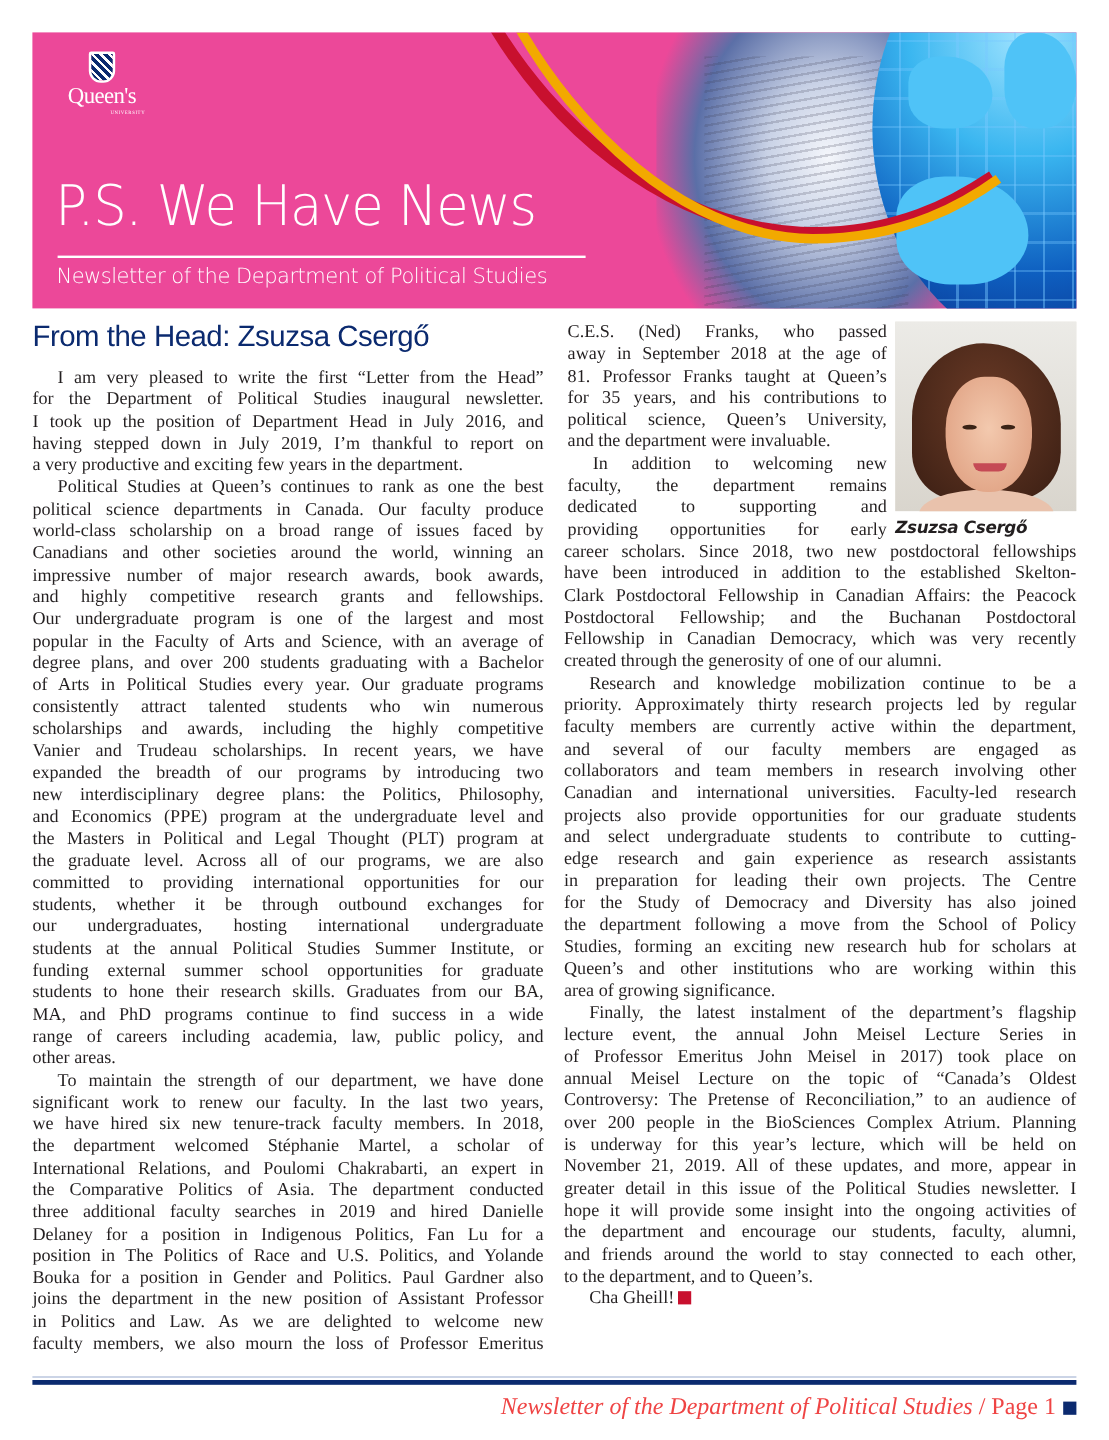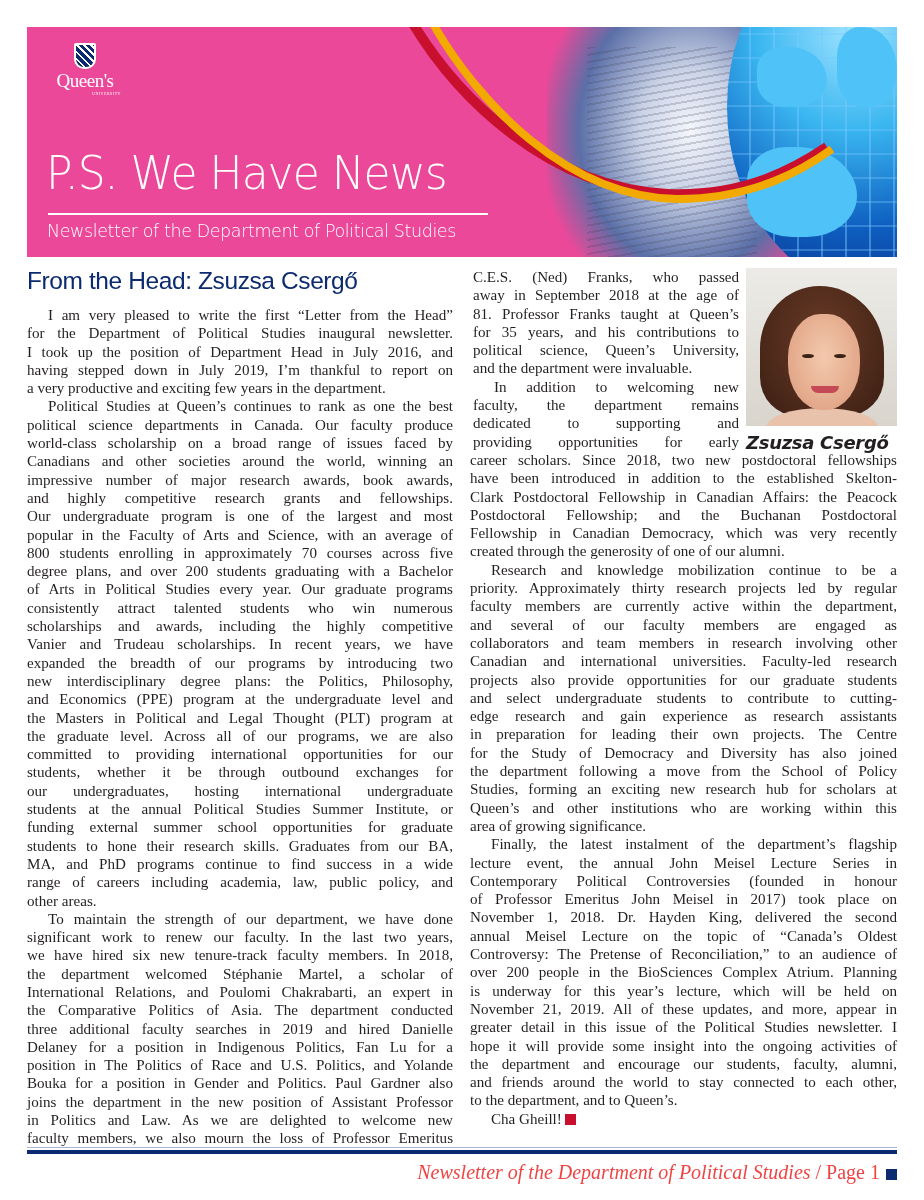--- a/index.html
+++ b/index.html
@@ -46,21 +46,21 @@
   .photo { position: absolute; left: 746px; top: 268px; width: 151px; height: 158px; background: #e8e5df; overflow: hidden; }
   .photo .bg { position: absolute; inset: 0; background: linear-gradient(180deg, #ecebe7 0%, #d9d5cd 100%); }
   .photo .hair { position: absolute; left: 14px; top: 18px; width: 124px; height: 130px; border-radius: 48% 52% 30% 30%;
      background: radial-gradient(ellipse at 50% 40%, #6a3a26 0%, #4e2a1b 60%, #3a1e13 100%); }
   .photo .face { position: absolute; left: 42px; top: 46px; width: 72px; height: 96px; border-radius: 45% 45% 48% 48%;
      background: radial-gradient(ellipse at 50% 45%, #f3c9ae 0%, #e3a88a 70%, #c98a6c 100%); }
   .photo .shoulder { position: absolute; left: 20px; top: 140px; width: 112px; height: 40px; border-radius: 50% 50% 0 0; background: #e9c2ac; }
   .photo .eye { position: absolute; top: 86px; width: 12px; height: 4px; border-radius: 50%; background: #3a2316; }
   .photo .mouth { position: absolute; left: 65px; top: 118px; width: 28px; height: 7px; border-radius: 0 0 14px 14px; background: #c54a55; }
   .caption { position: absolute; left: 746px; top: 432px; font-family: "DejaVu Sans", sans-serif; font-style: italic;
-     font-weight: bold; font-size: 18px; color: #231f20; letter-spacing: -0.3px; }
+     font-weight: bold; font-size: 14px; color: #231f20; letter-spacing: -0.3px; }
 
   .endmark { display: inline-block; width: 11px; height: 11px; background: #c8102e; vertical-align: -1px; margin-left: 3px; }
 
   .footer-rule { position: absolute; left: 27px; top: 1150px; width: 870px; height: 4px; background: #0b2a6f; }
   .footer-rule::after { content: ""; position: absolute; left: 0; top: -3px; width: 100%; height: 1px; background: #a9b8d6; }
   .footer { position: absolute; right: 27px; top: 1161px; font-size: 20px; color: #ef4444; white-space: nowrap; }
   .footer .it { font-style: italic; }
   .footer .sq { display: inline-block; width: 11px; height: 11px; background: #0b2a6f; vertical-align: -1px; margin-left: 6px; }
 </style>
 </head>
@@ -102,21 +102,20 @@
     </div>
     <div>
       <span class="l ind">Political Studies at Queen’s continues to rank as one the best</span>
       <span class="l">political science departments in Canada. Our faculty produce</span>
       <span class="l">world-class scholarship on a broad range of issues faced by</span>
       <span class="l">Canadians and other societies around the world, winning an</span>
       <span class="l">impressive number of major research awards, book awards,</span>
       <span class="l">and highly competitive research grants and fellowships.</span>
       <span class="l">Our undergraduate program is one of the largest and most</span>
       <span class="l">popular in the Faculty of Arts and Science, with an average of</span>
-      <span class="l">800 students enrolling in approximately 70 courses across five</span>
       <span class="l">degree plans, and over 200 students graduating with a Bachelor</span>
       <span class="l">of Arts in Political Studies every year. Our graduate programs</span>
       <span class="l">consistently attract talented students who win numerous</span>
       <span class="l">scholarships and awards, including the highly competitive</span>
       <span class="l">Vanier and Trudeau scholarships. In recent years, we have</span>
       <span class="l">expanded the breadth of our programs by introducing two</span>
       <span class="l">new interdisciplinary degree plans: the Politics, Philosophy,</span>
       <span class="l">and Economics (PPE) program at the undergraduate level and</span>
       <span class="l">the Masters in Political and Legal Thought (PLT) program at</span>
       <span class="l">the graduate level. Across all of our programs, we are also</span>
@@ -184,23 +183,21 @@
       <span class="l">in preparation for leading their own projects. The Centre</span>
       <span class="l">for the Study of Democracy and Diversity has also joined</span>
       <span class="l">the department following a move from the School of Policy</span>
       <span class="l">Studies, forming an exciting new research hub for scholars at</span>
       <span class="l">Queen’s and other institutions who are working within this</span>
       <span class="l last">area of growing significance.</span>
     </div>
     <div>
       <span class="l ind">Finally, the latest instalment of the department’s flagship</span>
       <span class="l">lecture event, the annual John Meisel Lecture Series in</span>
-      <span class="l">Contemporary Political Controversies (founded in honour</span>
       <span class="l">of Professor Emeritus John Meisel in 2017) took place on</span>
-      <span class="l">November 1, 2018. Dr. Hayden King, delivered the second</span>
       <span class="l">annual Meisel Lecture on the topic of “Canada’s Oldest</span>
       <span class="l">Controversy: The Pretense of Reconciliation,” to an audience of</span>
       <span class="l">over 200 people in the BioSciences Complex Atrium. Planning</span>
       <span class="l">is underway for this year’s lecture, which will be held on</span>
       <span class="l">November 21, 2019. All of these updates, and more, appear in</span>
       <span class="l">greater detail in this issue of the Political Studies newsletter. I</span>
       <span class="l">hope it will provide some insight into the ongoing activities of</span>
       <span class="l">the department and encourage our students, faculty, alumni,</span>
       <span class="l">and friends around the world to stay connected to each other,</span>
       <span class="l last">to the department, and to Queen’s.</span>

